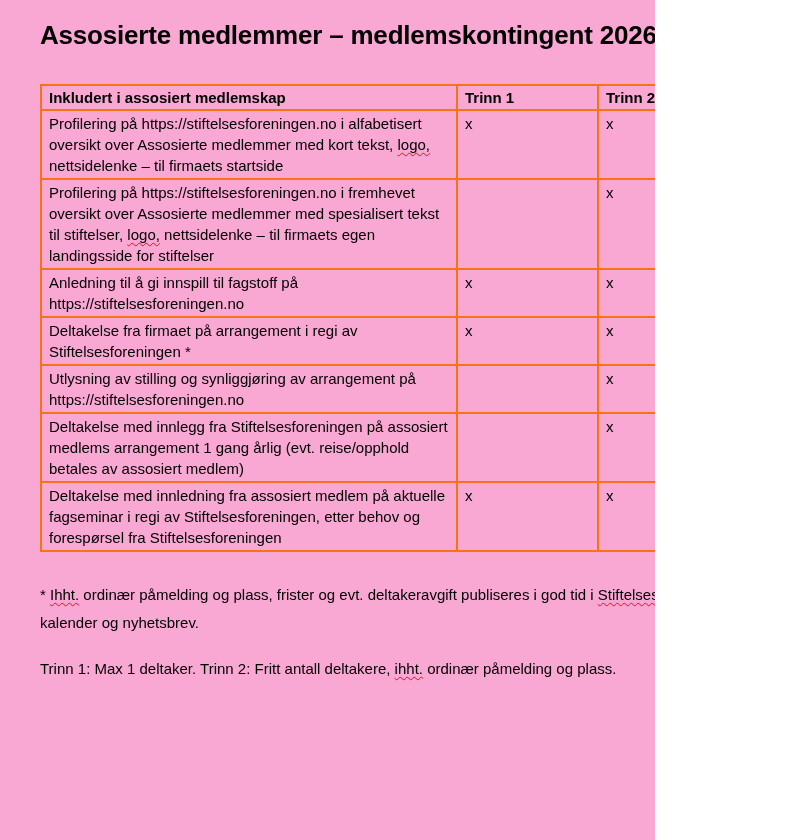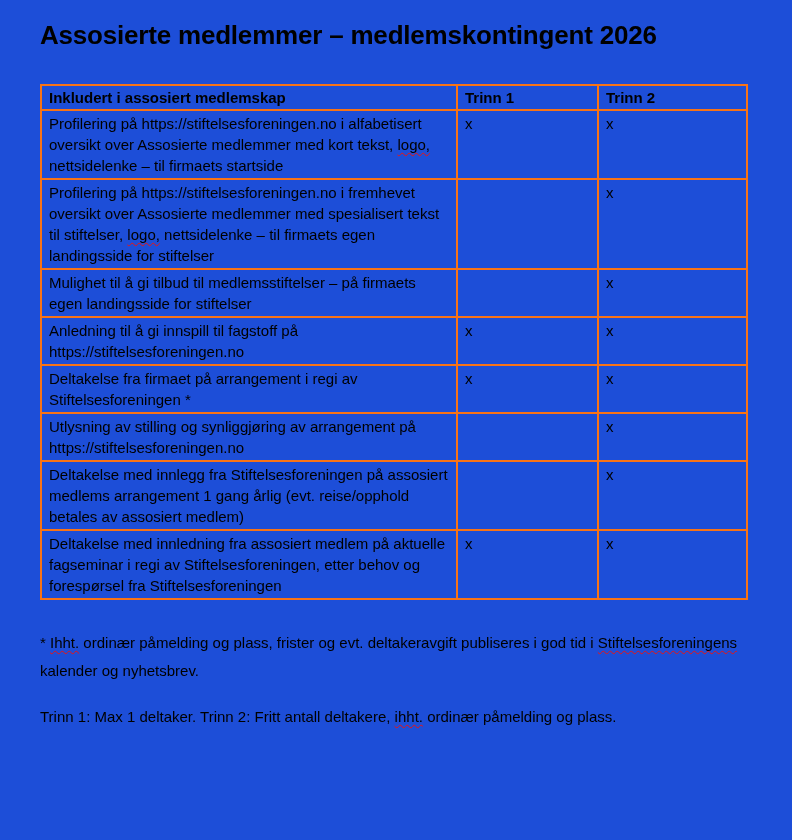--- a/index.html
+++ b/index.html
@@ -4,25 +4,25 @@
 <style>
   html, body {
     margin: 0;
     padding: 0;
     background: #ffffff;
     font-family: "Liberation Sans", sans-serif;
     color: #000000;
   }
   .page {
     position: relative;
-    width: 792px;
+    width: 655px;
     height: 840px;
     box-sizing: border-box;
     padding: 14px 62px 0 40px;
-    background: #1d4ed8;
+    background: #f9a8d4;
     overflow: hidden;
   }
   h1.doc-title {
     font-size: 26px;
     line-height: 30px;
     font-weight: bold;
     margin: 6px 0 34px 0;
     letter-spacing: -0.2px;
     white-space: nowrap;
   }
@@ -102,25 +102,20 @@
           <td class="feature-cell"><span>Profilering på https://stiftelsesforeningen.no i alfabetisert oversikt over Assosierte medlemmer med kort tekst, </span><span class="squiggle">logo,</span><span> nettsidelenke – til firmaets startside</span></td>
           <td class="mark-cell">x</td>
           <td class="mark-cell">x</td>
         </tr>
         <tr>
           <td class="feature-cell"><span>Profilering på https://stiftelsesforeningen.no i fremhevet oversikt over Assosierte medlemmer med spesialisert tekst til stiftelser, </span><span class="squiggle">logo,</span><span> nettsidelenke – til firmaets egen landingsside for stiftelser</span></td>
           <td class="mark-cell"></td>
           <td class="mark-cell">x</td>
         </tr>
         <tr>
-          <td class="feature-cell"><span>Mulighet til å gi tilbud til medlemsstiftelser – på firmaets egen landingsside for stiftelser</span></td>
-          <td class="mark-cell"></td>
-          <td class="mark-cell">x</td>
-        </tr>
-        <tr>
           <td class="feature-cell"><span>Anledning til å gi innspill til fagstoff på https://stiftelsesforeningen.no</span></td>
           <td class="mark-cell">x</td>
           <td class="mark-cell">x</td>
         </tr>
         <tr>
           <td class="feature-cell"><span>Deltakelse fra firmaet på arrangement i regi av Stiftelsesforeningen *</span></td>
           <td class="mark-cell">x</td>
           <td class="mark-cell">x</td>
         </tr>
         <tr>

